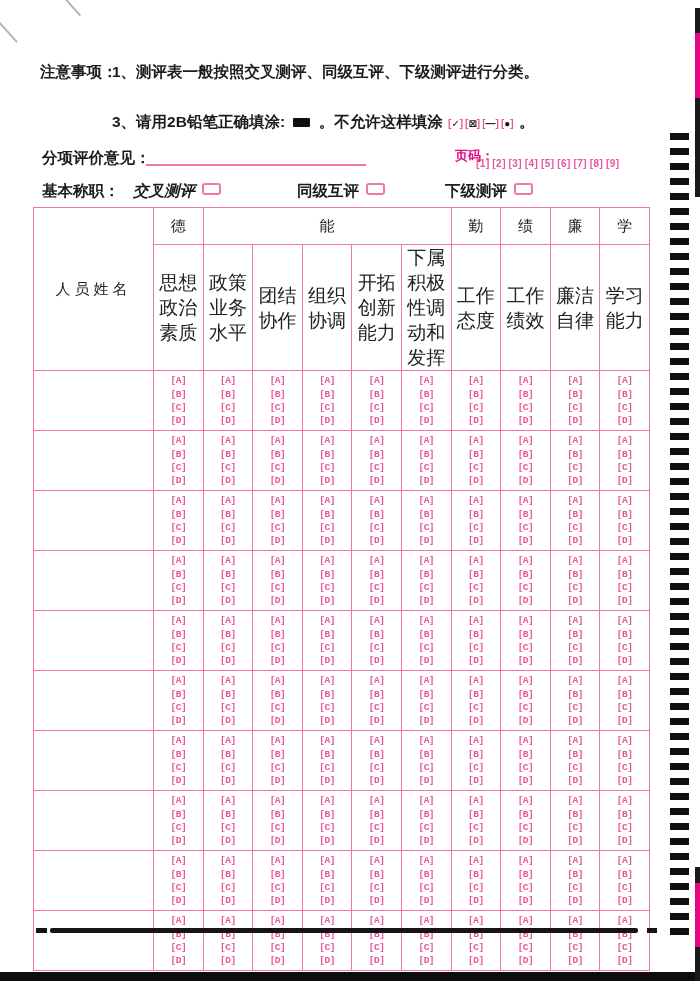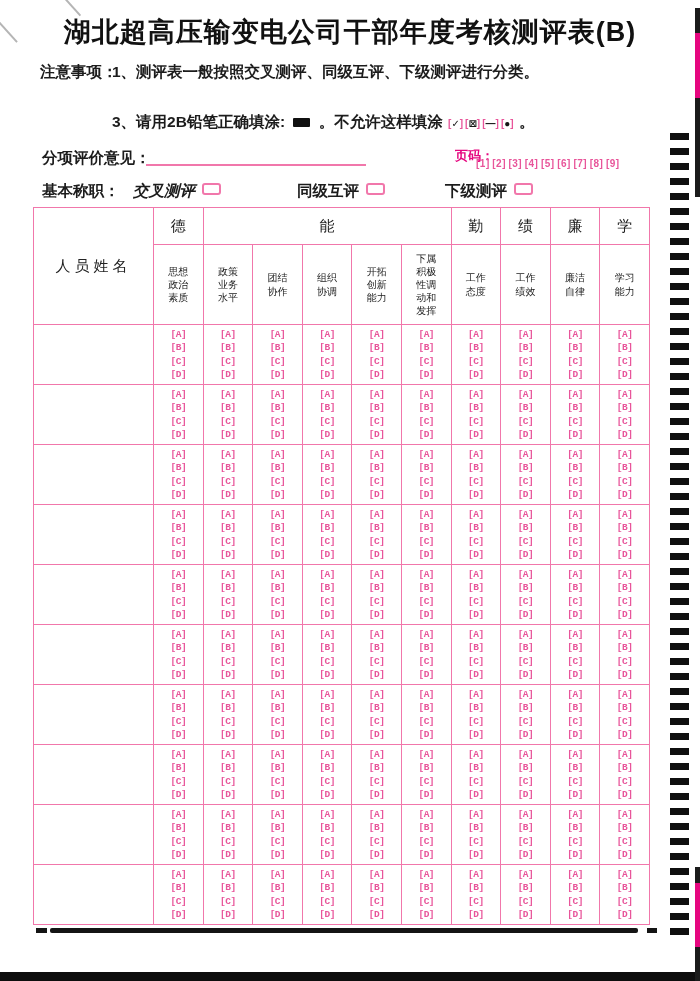--- a/index.html
+++ b/index.html
@@ -54,21 +54,21 @@
 
   table.eval{
     position:absolute;left:33px;top:207px;width:617px;
     border-collapse:collapse;table-layout:fixed;background:#fff;
   }
   table.eval td{
     border:1.5px solid var(--pink-border);text-align:center;vertical-align:middle;padding:0;
   }
   td.name-h{font-size:15px;letter-spacing:4px;color:#222;}
   td.gh{height:36px;font-size:15px;color:#222;}
-  td.sh{height:79px;font-size:10px;line-height:1.32;color:#222;white-space:pre-line;}
+  td.sh{height:79px;font-size:19px;line-height:1.32;color:#222;white-space:pre-line;}
   tbody td{height:59px;}
   .bub{
     display:block;font-size:9.5px;line-height:13.2px;color:var(--pink-text);
     font-family:"Liberation Mono","DejaVu Sans Mono",monospace;font-weight:bold;letter-spacing:-0.5px;
   }
 
   .thick-line{position:absolute;left:50px;top:928px;width:588px;height:4.5px;background:#141414;border-radius:2px;}
   .line-dash{position:absolute;top:928px;height:5px;background:#141414;}
   .dash-l{left:36px;width:11px;} .dash-r{left:647px;width:10px;}
   .footer-text{
@@ -87,21 +87,20 @@
   .edge-top .pink-seg{top:25px;height:65px;}
   .edge-bottom .pink-seg{top:16px;height:64px;}
 </style>
 </head>
 <body>
 
 <div class="page">
   <div class="artifact a1"></div>
   <div class="artifact a2"></div>
 
-  <h1 class="title">湖北超高压输变电公司干部年度考核测评表(B)</h1>
 
   <div class="notice-label">注意事项：</div>
   <div class="notice-item n1">1、测评表一般按照交叉测评、同级互评、下级测评进行分类。</div>
   <div class="notice-item n3">
     <span>3、请用2B铅笔正确填涂: </span><span class="fill-correct"></span><span> 。不允许这样填涂 </span><span id="wrong-marks"><span class="wm"><span class="br">[</span><span class="in">✓</span><span class="br">]</span></span><span class="wm"><span class="br">[</span><span class="in">⊠</span><span class="br">]</span></span><span class="wm"><span class="br">[</span><span class="in">—</span><span class="br">]</span></span><span class="wm"><span class="br">[</span><span class="in">●</span><span class="br">]</span></span></span><span> 。</span>
   </div>
 
   <div class="unit-label">分项评价意见：</div>
   <div class="unit-line"></div>
   <div class="pageno-label">页码：</div>

